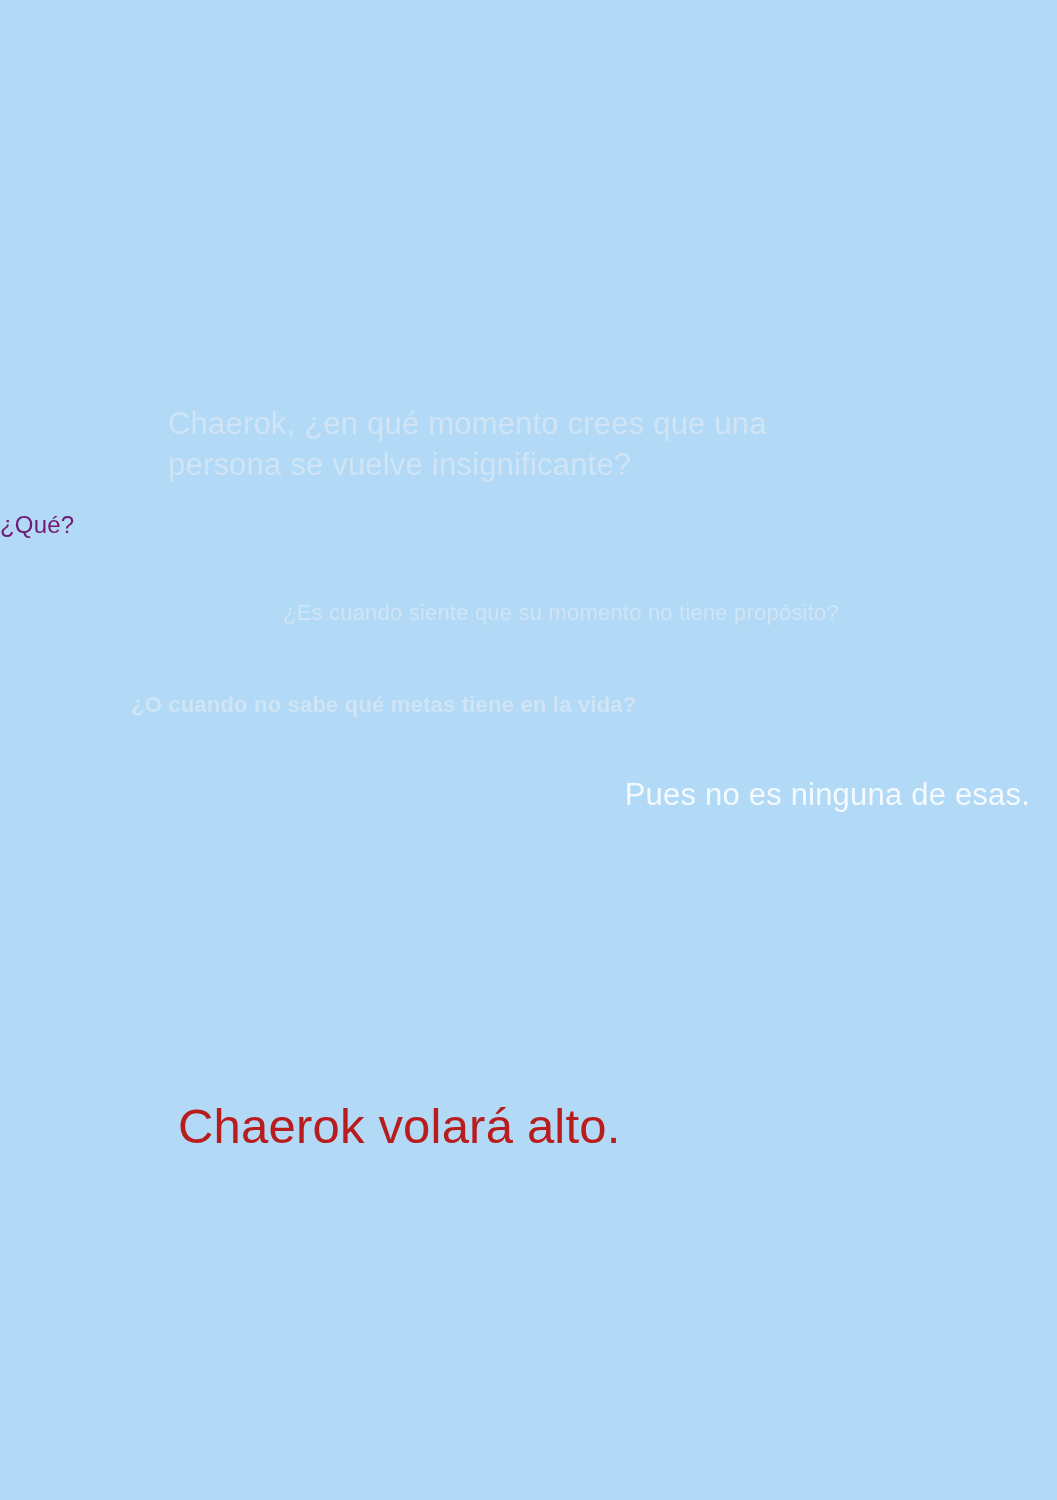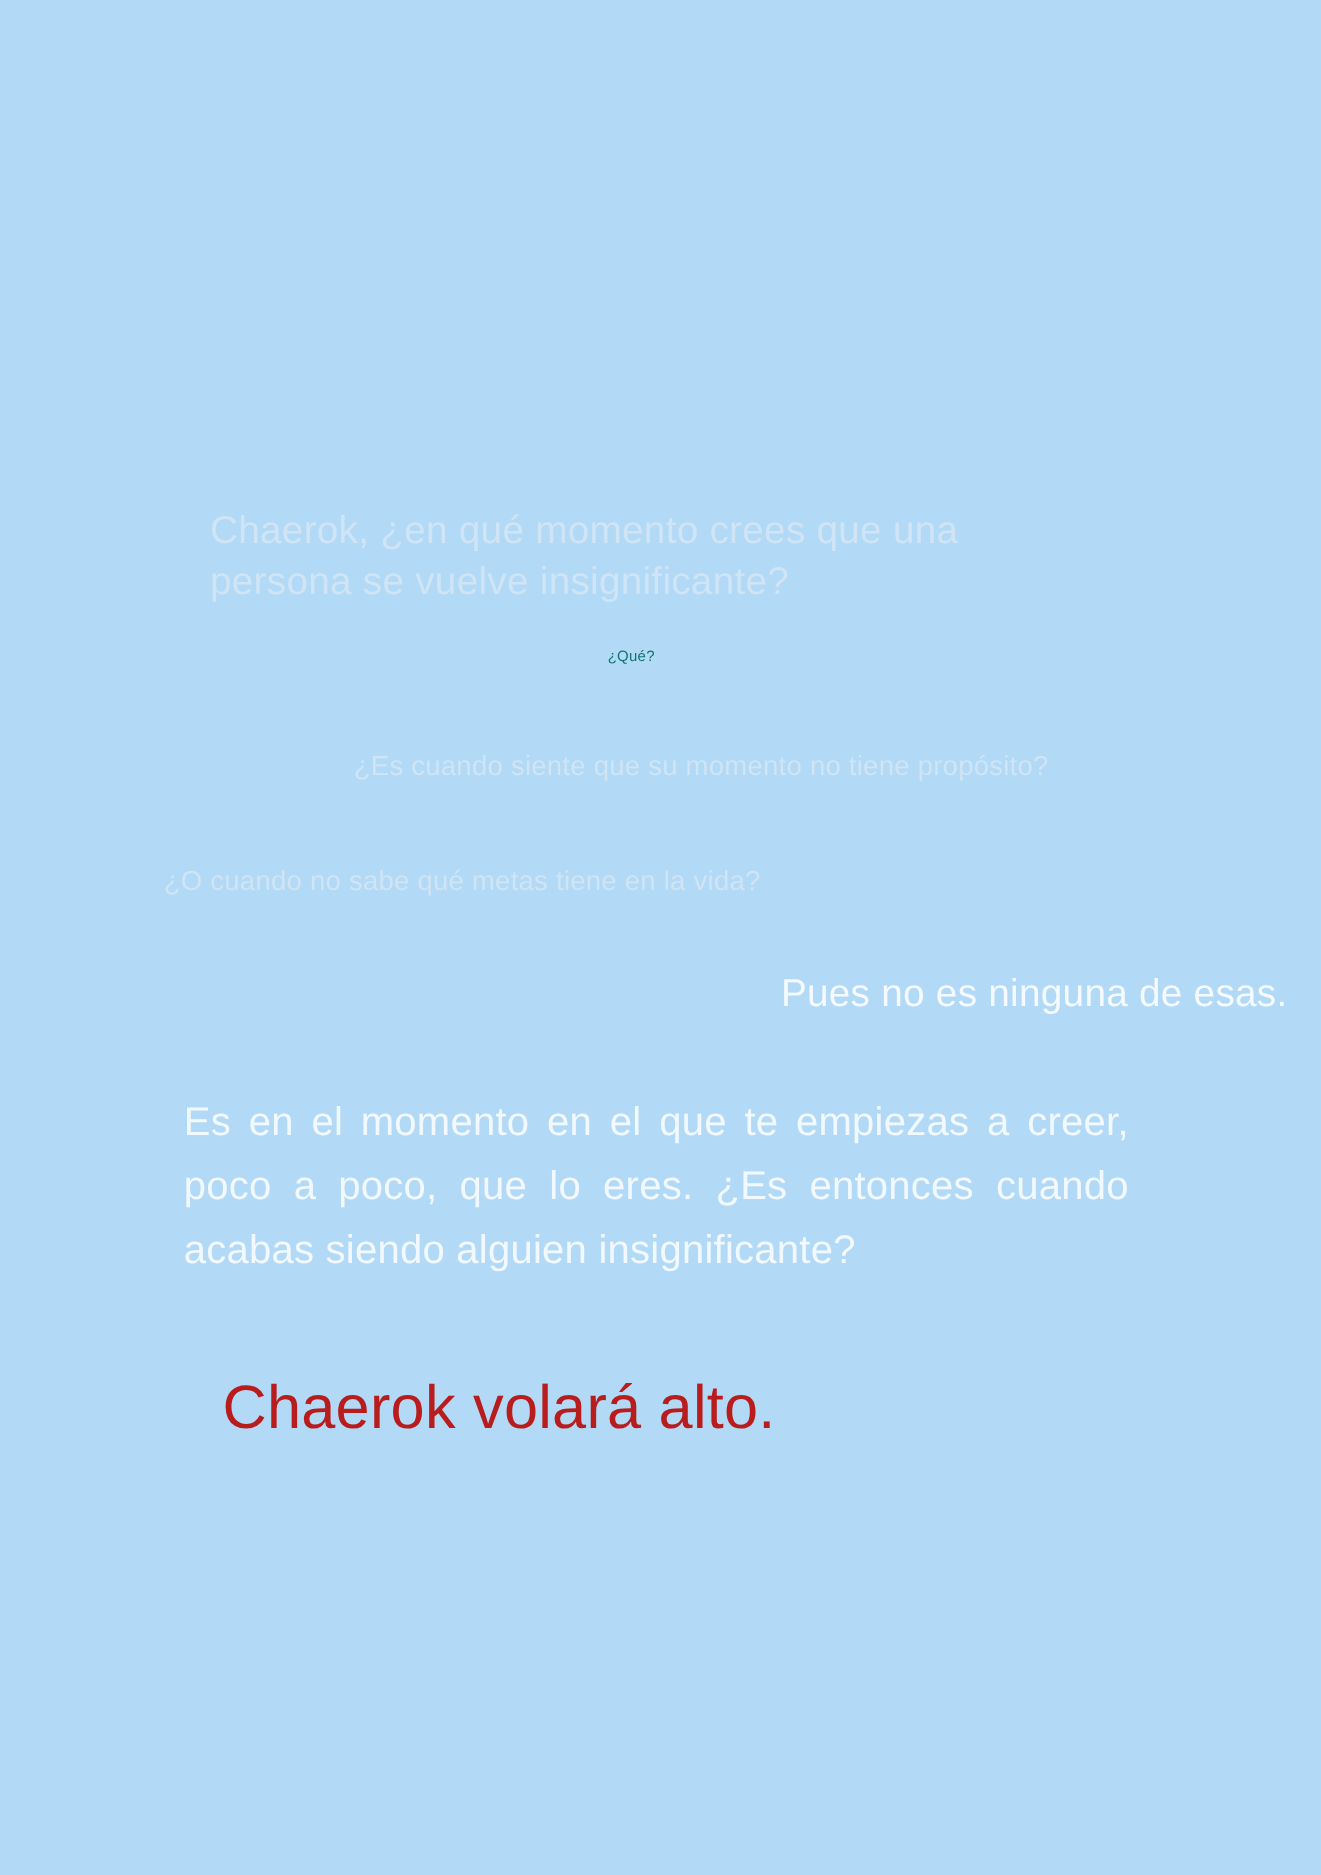--- a/index.html
+++ b/index.html
@@ -36,24 +36,24 @@
     line-height: 41px;
     color: #cfe4f5;
     text-align: left;
   }
 
   
   .q-what {
     left: 0;
     top: 512px;
     width: 1010px;
-    text-align: center;
-    font-size: 12px;
+    text-align: left;
+    font-size: 24px;
     line-height: 26px;
-    color: #0f766e;
+    color: #701a75;
   }
 
   
   .q-second {
     left: 283px;
     top: 596px;
     width: 560px;
     font-size: 22px;
     line-height: 34px;
     color: #cfe4f5;
@@ -62,20 +62,21 @@
 
   
   .q-third {
     left: 131px;
     top: 690px;
     width: 790px;
     font-size: 22px;
     line-height: 30px;
     color: #cfe4f5;
     text-align: left;
+    font-weight: bold;
   }
 
   
   .answer {
     left: 0;
     top: 775px;
     width: 1030px;
     text-align: right;
     font-size: 31px;
     line-height: 40px;
@@ -113,17 +114,16 @@
   <div class="line q-open">Chaerok, ¿en qué momento crees que una persona se vuelve insignificante?</div>
 
   <div class="line q-what">¿Qué?</div>
 
   <div class="line q-second">¿Es cuando siente que su momento no tiene propósito?</div>
 
   <div class="line q-third">¿O cuando no sabe qué metas tiene en la vida?</div>
 
   <div class="line answer">Pues no es ninguna de esas.</div>
 
-  <div class="line para">Es en el momento en el que te empiezas a creer, poco a poco, que lo eres. ¿Es entonces cuando acabas siendo alguien insignificante?</div>
 
   <div class="line closing">Chaerok volará alto.</div>
 
 </div>
 
 </body></html>

